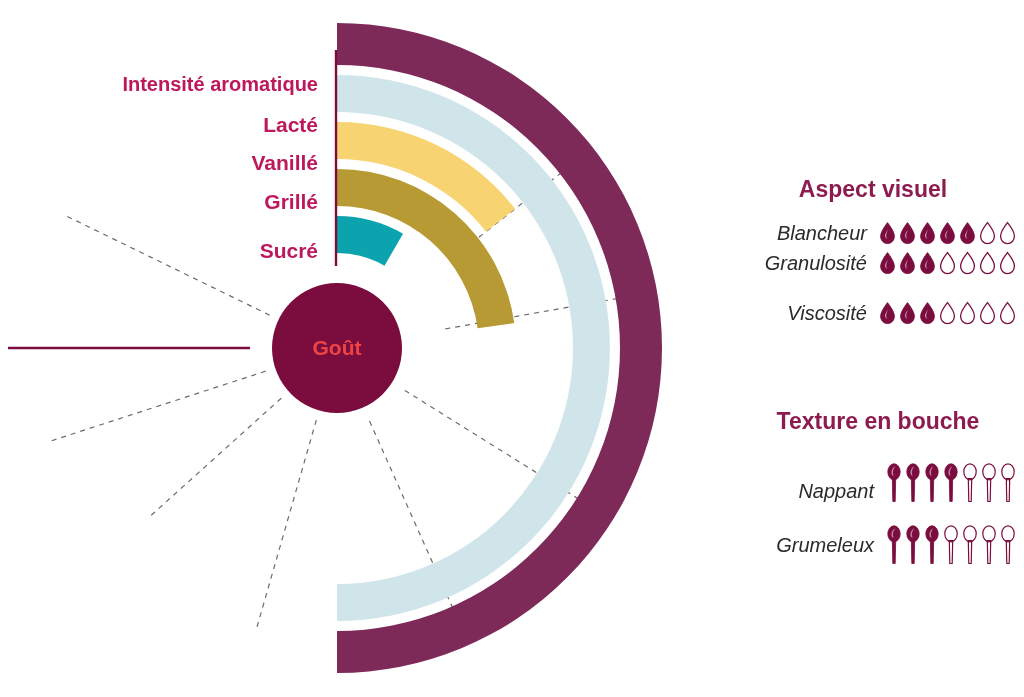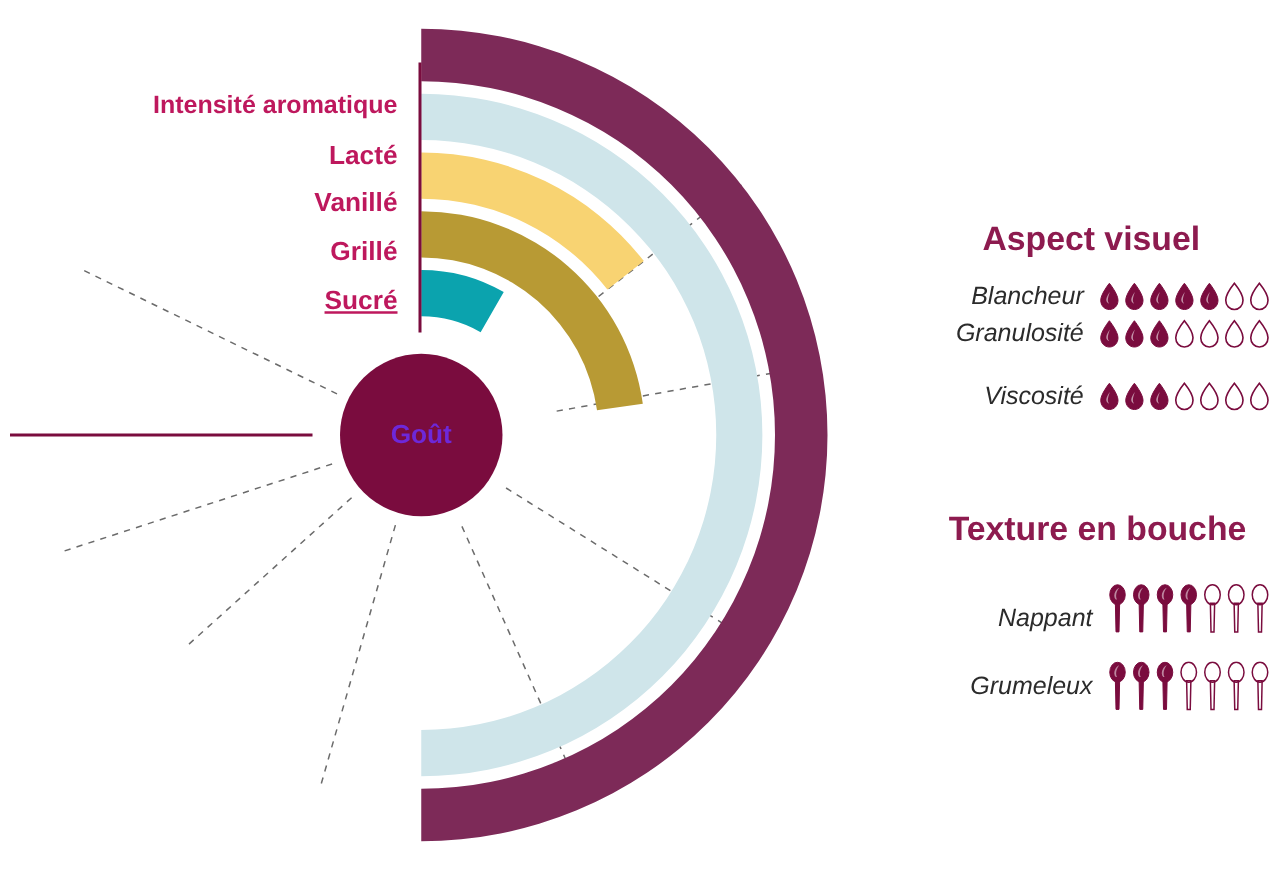--- a/index.html
+++ b/index.html
@@ -33,31 +33,31 @@
     line-height:1;
   }
   .axis-label.big { font-size:20px; }
   .axis-label.std { font-size:21px; }
 
   .center-text {
     position:absolute;
     left:272px; top:336px;
     width:130px;
     text-align:center;
-    color:#6d28d9;
+    color:#ef4444;
     font-weight:bold;
     font-size:21px;
   }
 
   
   .panel { position:absolute; }
   .panel-title {
     color:#8d1b4f;
     font-weight:bold;
-    font-size:27px;
+    font-size:23px;
     white-space:nowrap;
   }
   .rating-row {
     display:flex;
     align-items:center;
     justify-content:flex-end;
     margin-top:6px;
   }
   .rating-label {
     font-size:20px;
@@ -103,21 +103,21 @@
     <circle cx="337" cy="348" r="65" fill="#7a0c3e"></circle>
   </svg>
 
   <div class="center-text">Goût</div>
 
   <div class="axis-labels">
     <div class="axis-label big" style="top:74px;">Intensité aromatique</div>
     <div class="axis-label std" style="top:114px;">Lacté</div>
     <div class="axis-label std" style="top:152px;">Vanillé</div>
     <div class="axis-label std" style="top:191px;">Grillé</div>
-    <div class="axis-label std" style="top:230px;text-decoration:underline;">Sucré</div>
+    <div class="axis-label std" style="top:240px;">Sucré</div>
   </div>
 
   <div class="panel" style="left:748px; top:176px; width:268px;">
     <div class="panel-title" style="text-align:center; padding-right:18px;">Aspect visuel</div>
 
     <div class="rating-row" style="margin-top:18px;">
       <div class="rating-label">Blancheur</div>
       <div class="icons" id="ico-drop-0">
           <svg width="17" height="24" viewBox="0 0 17 24">
             <path d="M8.5 1.6 C8.5 1.6 1.6 10.2 1.6 15.2 C1.6 19.6 4.7 22.6 8.5 22.6 C12.3 22.6 15.4 19.6 15.4 15.2 C15.4 10.2 8.5 1.6 8.5 1.6 Z" fill="#7a0c3e" stroke="#7a0c3e" stroke-width="0.8"></path>

